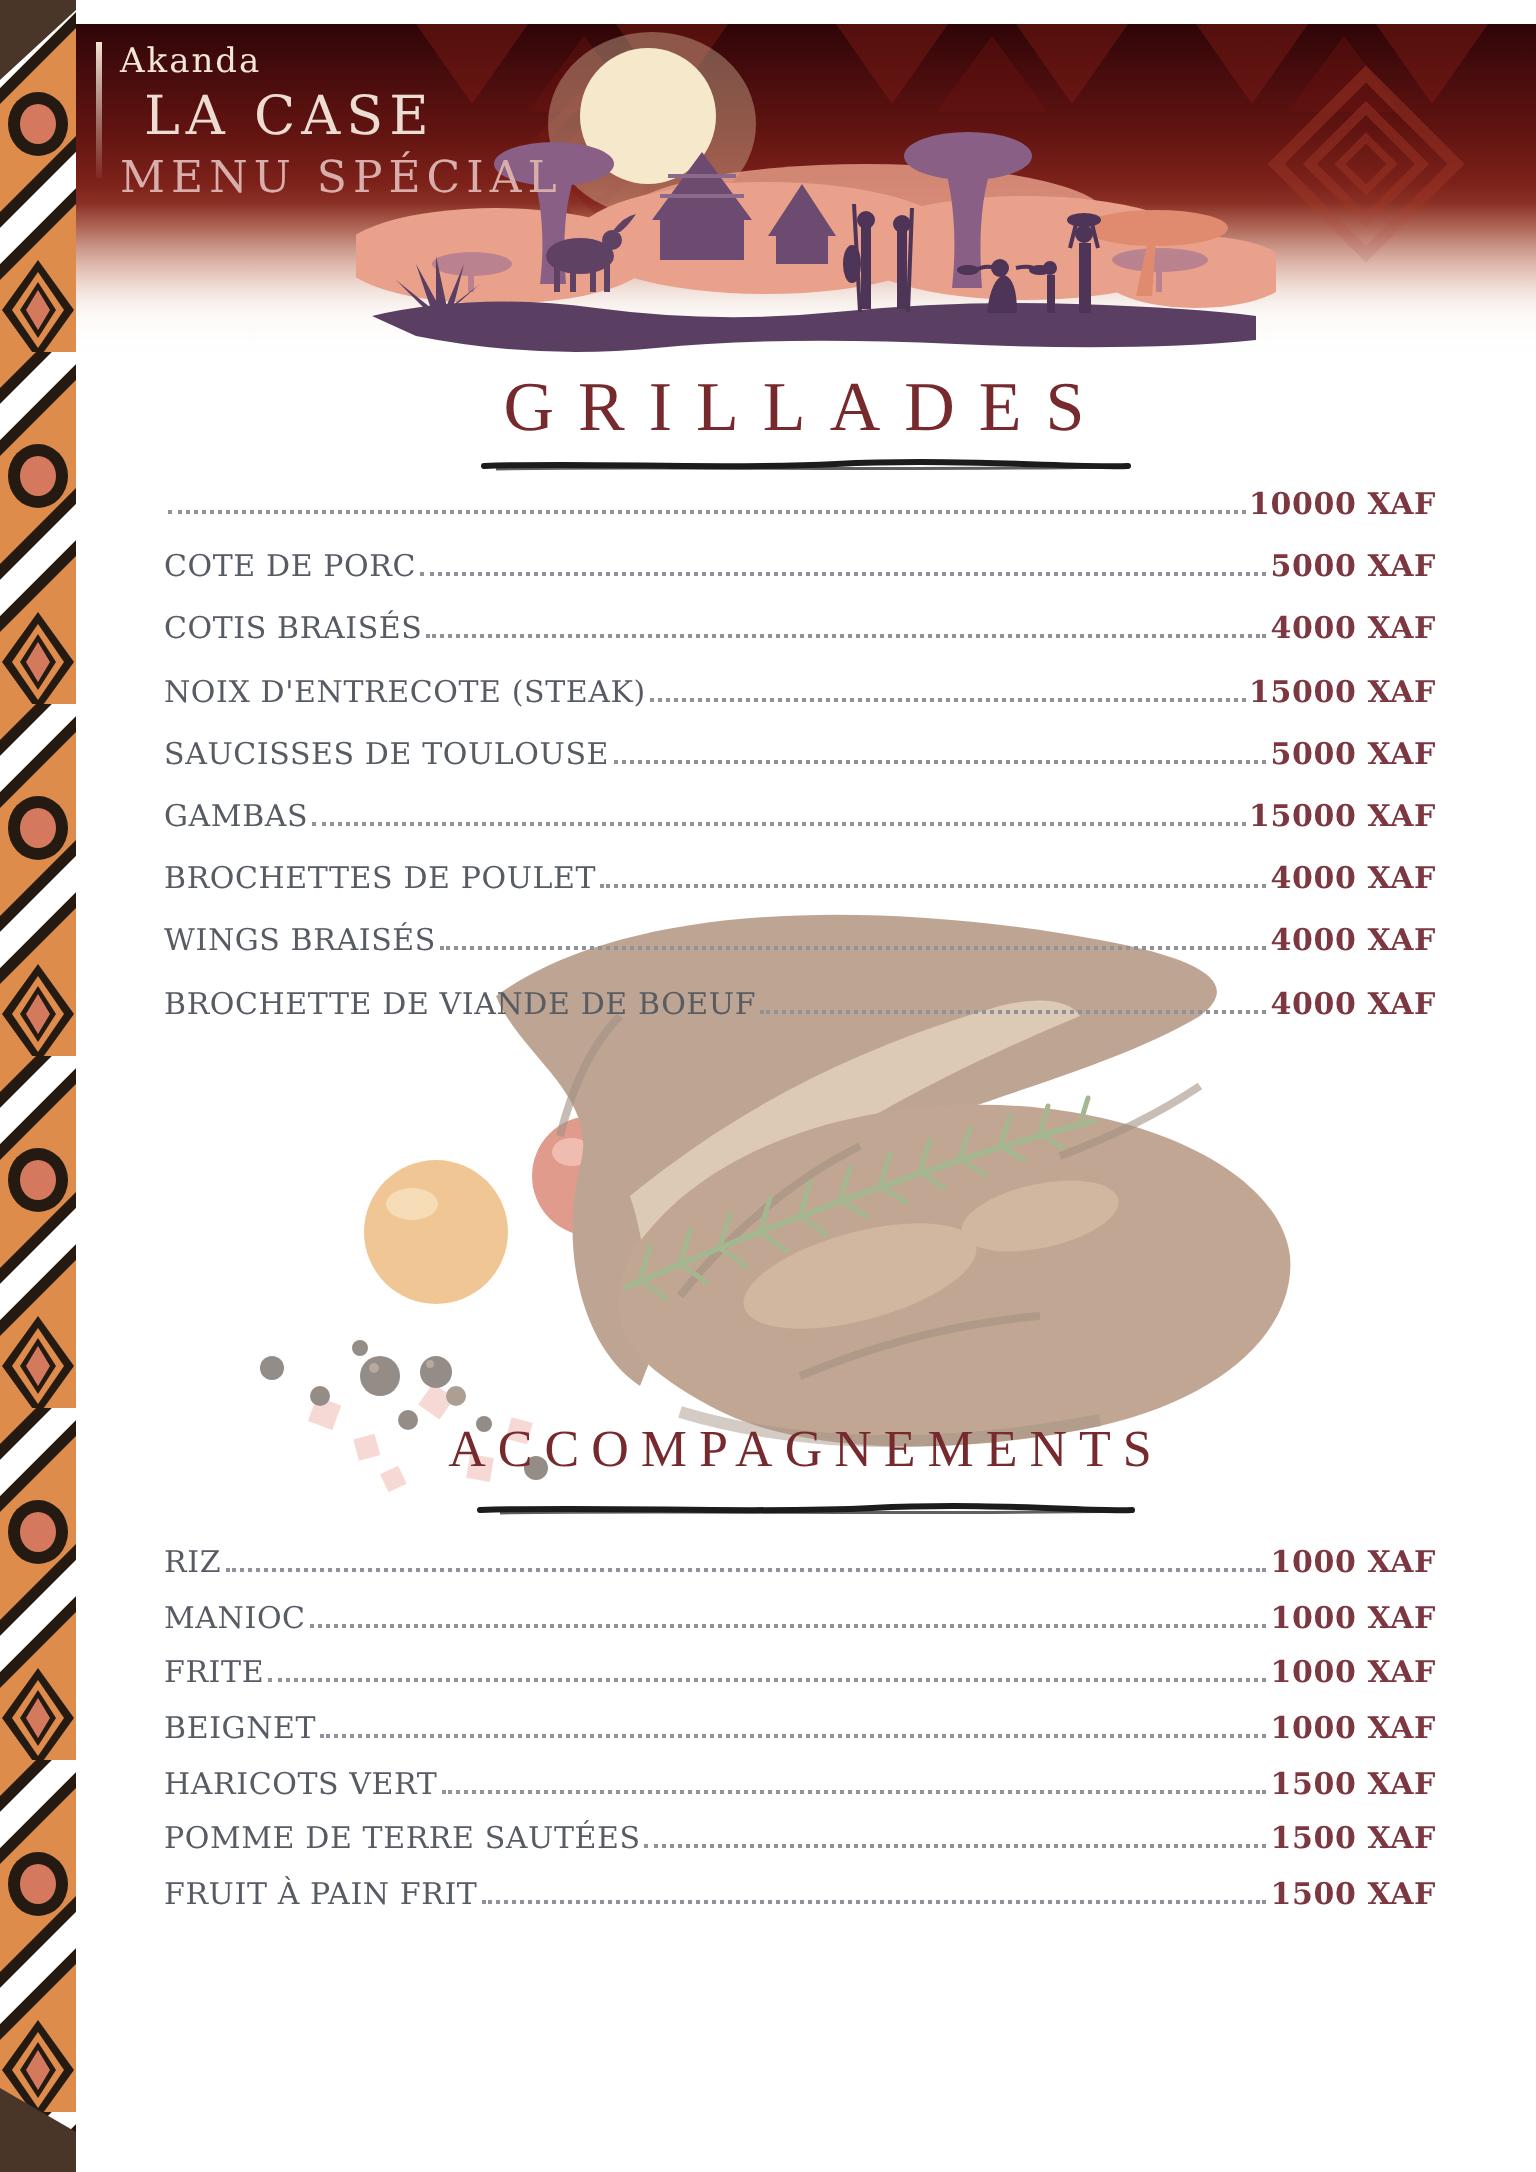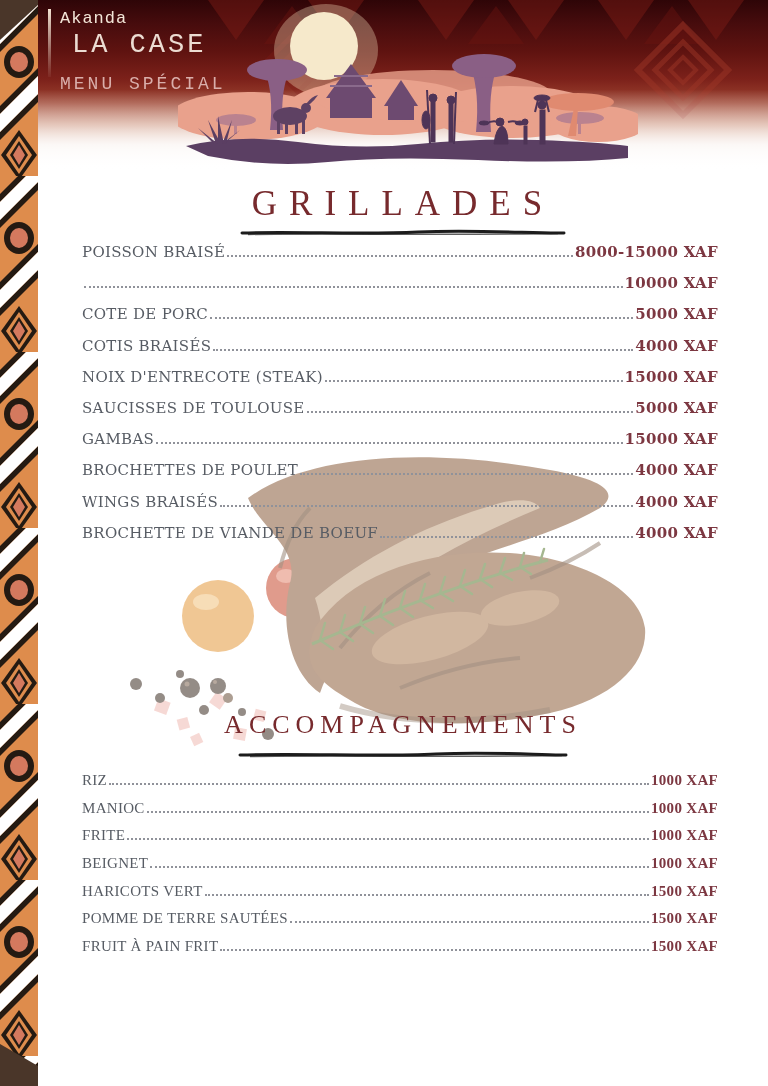--- a/index.html
+++ b/index.html
@@ -1,48 +1,48 @@
 <!DOCTYPE html>
 <html><head>
 <meta charset="utf-8">
 <style>
   html,body{margin:0;padding:0;background:#9a9a9a;}
   .page{position:relative;width:768px;height:1086px;background:#ffffff;overflow:hidden;
         font-family:"DejaVu Serif",serif;margin:0 auto;}
   
   .strip{position:absolute;left:0;top:0;width:38px;height:1086px;}
   
-  .hero{position:absolute;left:38px;top:0;width:730px;height:172px;
+  .hero{position:absolute;left:38px;top:12px;width:730px;height:172px;
         background:linear-gradient(180deg,#2e0507 0%,#470c0d 14%,#5f1310 30%,#7c211a 46%,
-                   #9d4330 60%,#c58166 73%,#ecd6c9 87%,#ffffff 98%);font-family:Liberation Mono, monospace;}
+                   #9d4330 60%,#c58166 73%,#ecd6c9 87%,#ffffff 98%);}
   .hero-pattern{position:absolute;left:0;top:0;width:730px;height:172px;}
   .hero-fade{position:absolute;left:0;top:0;width:730px;height:172px;
              background:linear-gradient(180deg,rgba(255,255,255,0) 52%,rgba(255,255,255,.88) 84%,#fff 100%);}
   .scene{position:absolute;left:140px;top:4px;width:460px;height:164px;}
   .brand{position:absolute;left:10px;top:9px;display:flex;}
   .brand-rule{width:3px;height:68px;margin-right:9px;
               background:linear-gradient(180deg,#f5e3d3,rgba(245,227,211,0.05));}
   .brand-name{font-size:17px;color:#f3e6d8;letter-spacing:1px;}
   .brand-title{font-size:27px;color:#ecdcd2;letter-spacing:3px;margin-top:2px;margin-left:12px;}
-  .brand-sub{font-size:18px;color:#d9aeaa;letter-spacing:3px;margin-top:14px;}
+  .brand-sub{font-size:22px;color:#d9aeaa;letter-spacing:3px;margin-top:3px;}
   
   .sec-title{position:absolute;left:38px;width:730px;text-align:center;
              font-family:"Liberation Serif",serif;color:#772a2d;}
   .t-grill{top:184px;font-size:35px;letter-spacing:12px;}
   .t-accomp{top:710px;font-size:26px;letter-spacing:6px;}
   .underline{position:absolute;left:38px;width:730px;display:flex;justify-content:center;}
   .u-grill{top:228px;}
   .u-accomp{top:750px;}
   
   .items{position:absolute;left:82px;right:50px;}
   .g-rows{top:243px;}
   .a-rows{top:772px;}
   .row{display:flex;align-items:baseline;}
   .g-rows .row{height:31.2px;}
-  .a-rows .row{height:27.7px;font-family:Liberation Serif, serif;}
+  .a-rows .row{height:27.7px;}
   .nm{white-space:nowrap;color:#575c64;font-size:15px;letter-spacing:.3px;}
   .note{font-size:11px;margin-left:4px;letter-spacing:0;}
   .dots{flex:1;border-bottom:2px dotted #90929a;margin:0 2px 4px 2px;min-width:12px;}
   .pr{white-space:nowrap;color:#7c3741;font-size:15px;font-weight:700;letter-spacing:.3px;}
   .food{position:absolute;left:100px;top:448px;width:565px;height:300px;opacity:.55;z-index:1;}
   .layer{z-index:2;}
 </style>
 </head>
 <body>
 
@@ -241,25 +241,20 @@
 
   <h2 class="sec-title t-grill layer" style="position:absolute;margin:0;font-weight:400;">GRILLADES</h2>
   <div class="underline u-grill layer">
     <svg width="330" height="10" viewBox="0 0 330 10">
       <path d="M4,5 C60,3 120,7 180,4 S300,6 326,5" stroke="#1c1c1c" stroke-width="3" fill="none" stroke-linecap="round"></path>
       <path d="M10,6.5 C90,5 200,7.5 320,5.5" stroke="#1c1c1c" stroke-width="1.5" fill="none" opacity=".7"></path>
     </svg>
   </div>
   <div class="items g-rows layer">
       <div class="row">
-        <span class="nm"><span class="nm-text">POISSON BRAISÉ</span></span>
-        <span class="dots"></span>
-        <span class="pr">8000-15000 XAF</span>
-      </div>
-      <div class="row">
         <span class="dots"></span>
         <span class="pr">10000 XAF</span>
       </div>
       <div class="row">
         <span class="nm"><span class="nm-text">COTE DE PORC</span></span>
         <span class="dots"></span>
         <span class="pr">5000 XAF</span>
       </div>
       <div class="row">
         <span class="nm"><span class="nm-text">COTIS BRAISÉS</span></span>

